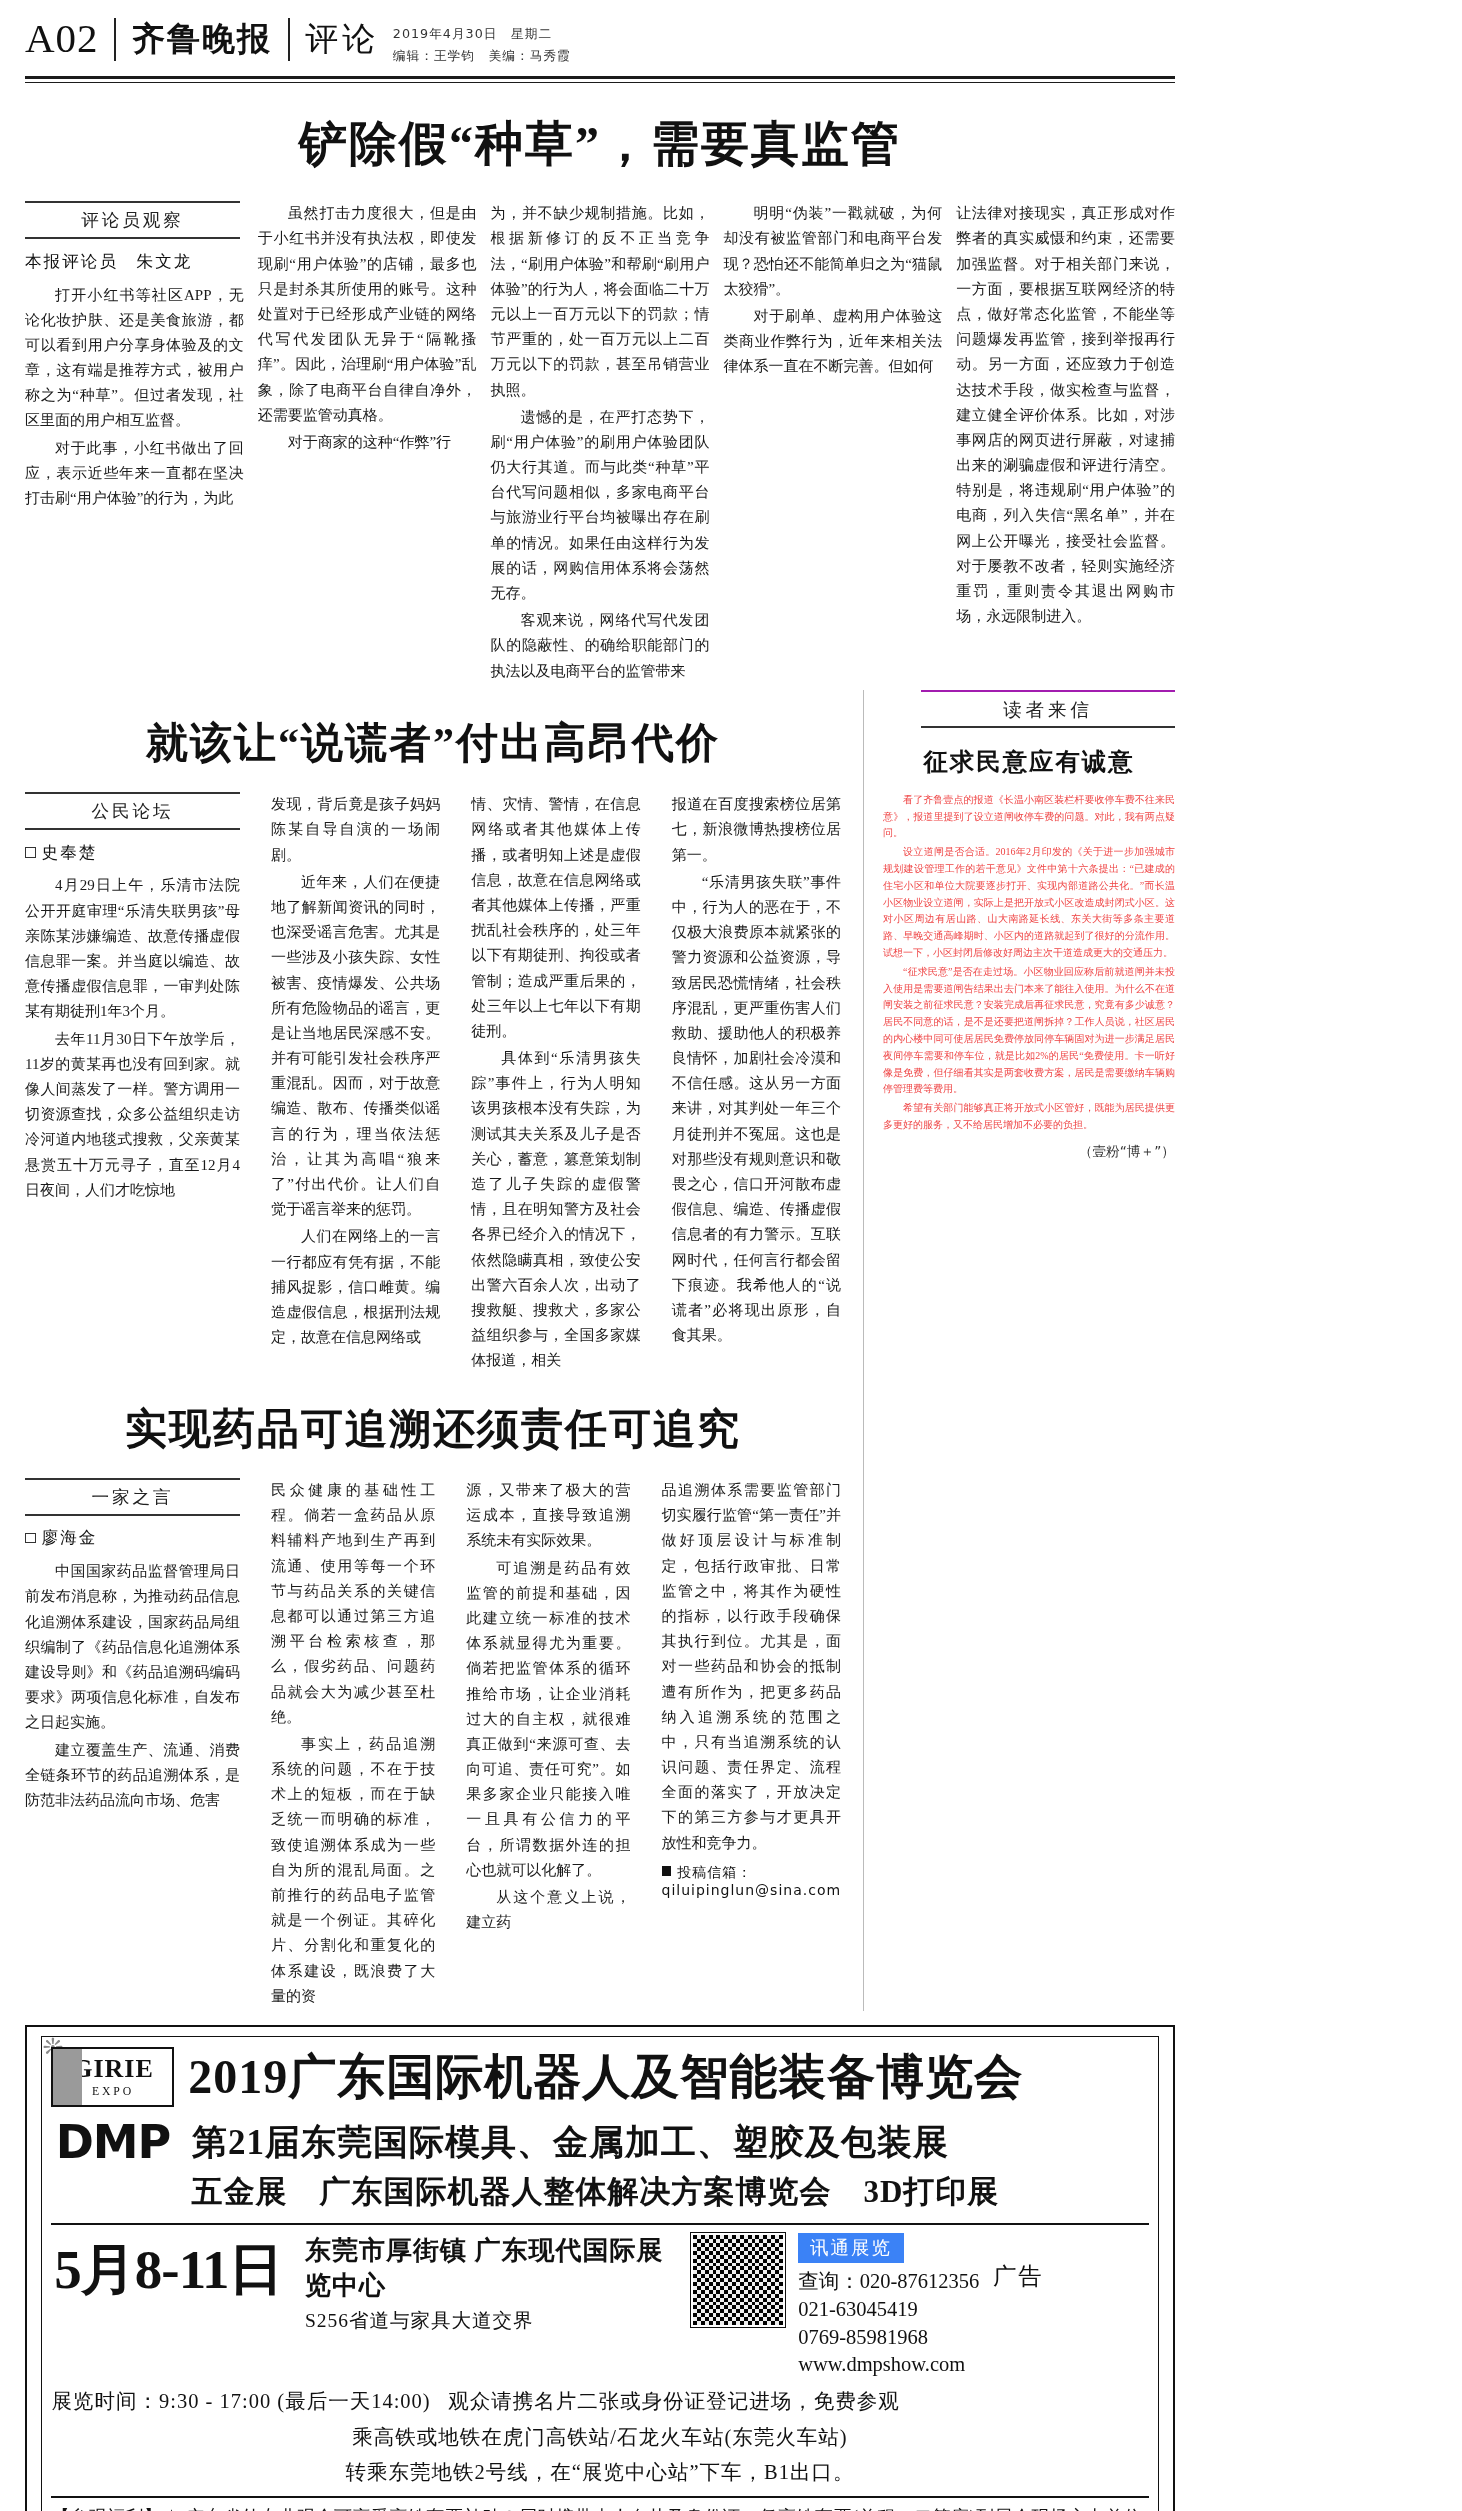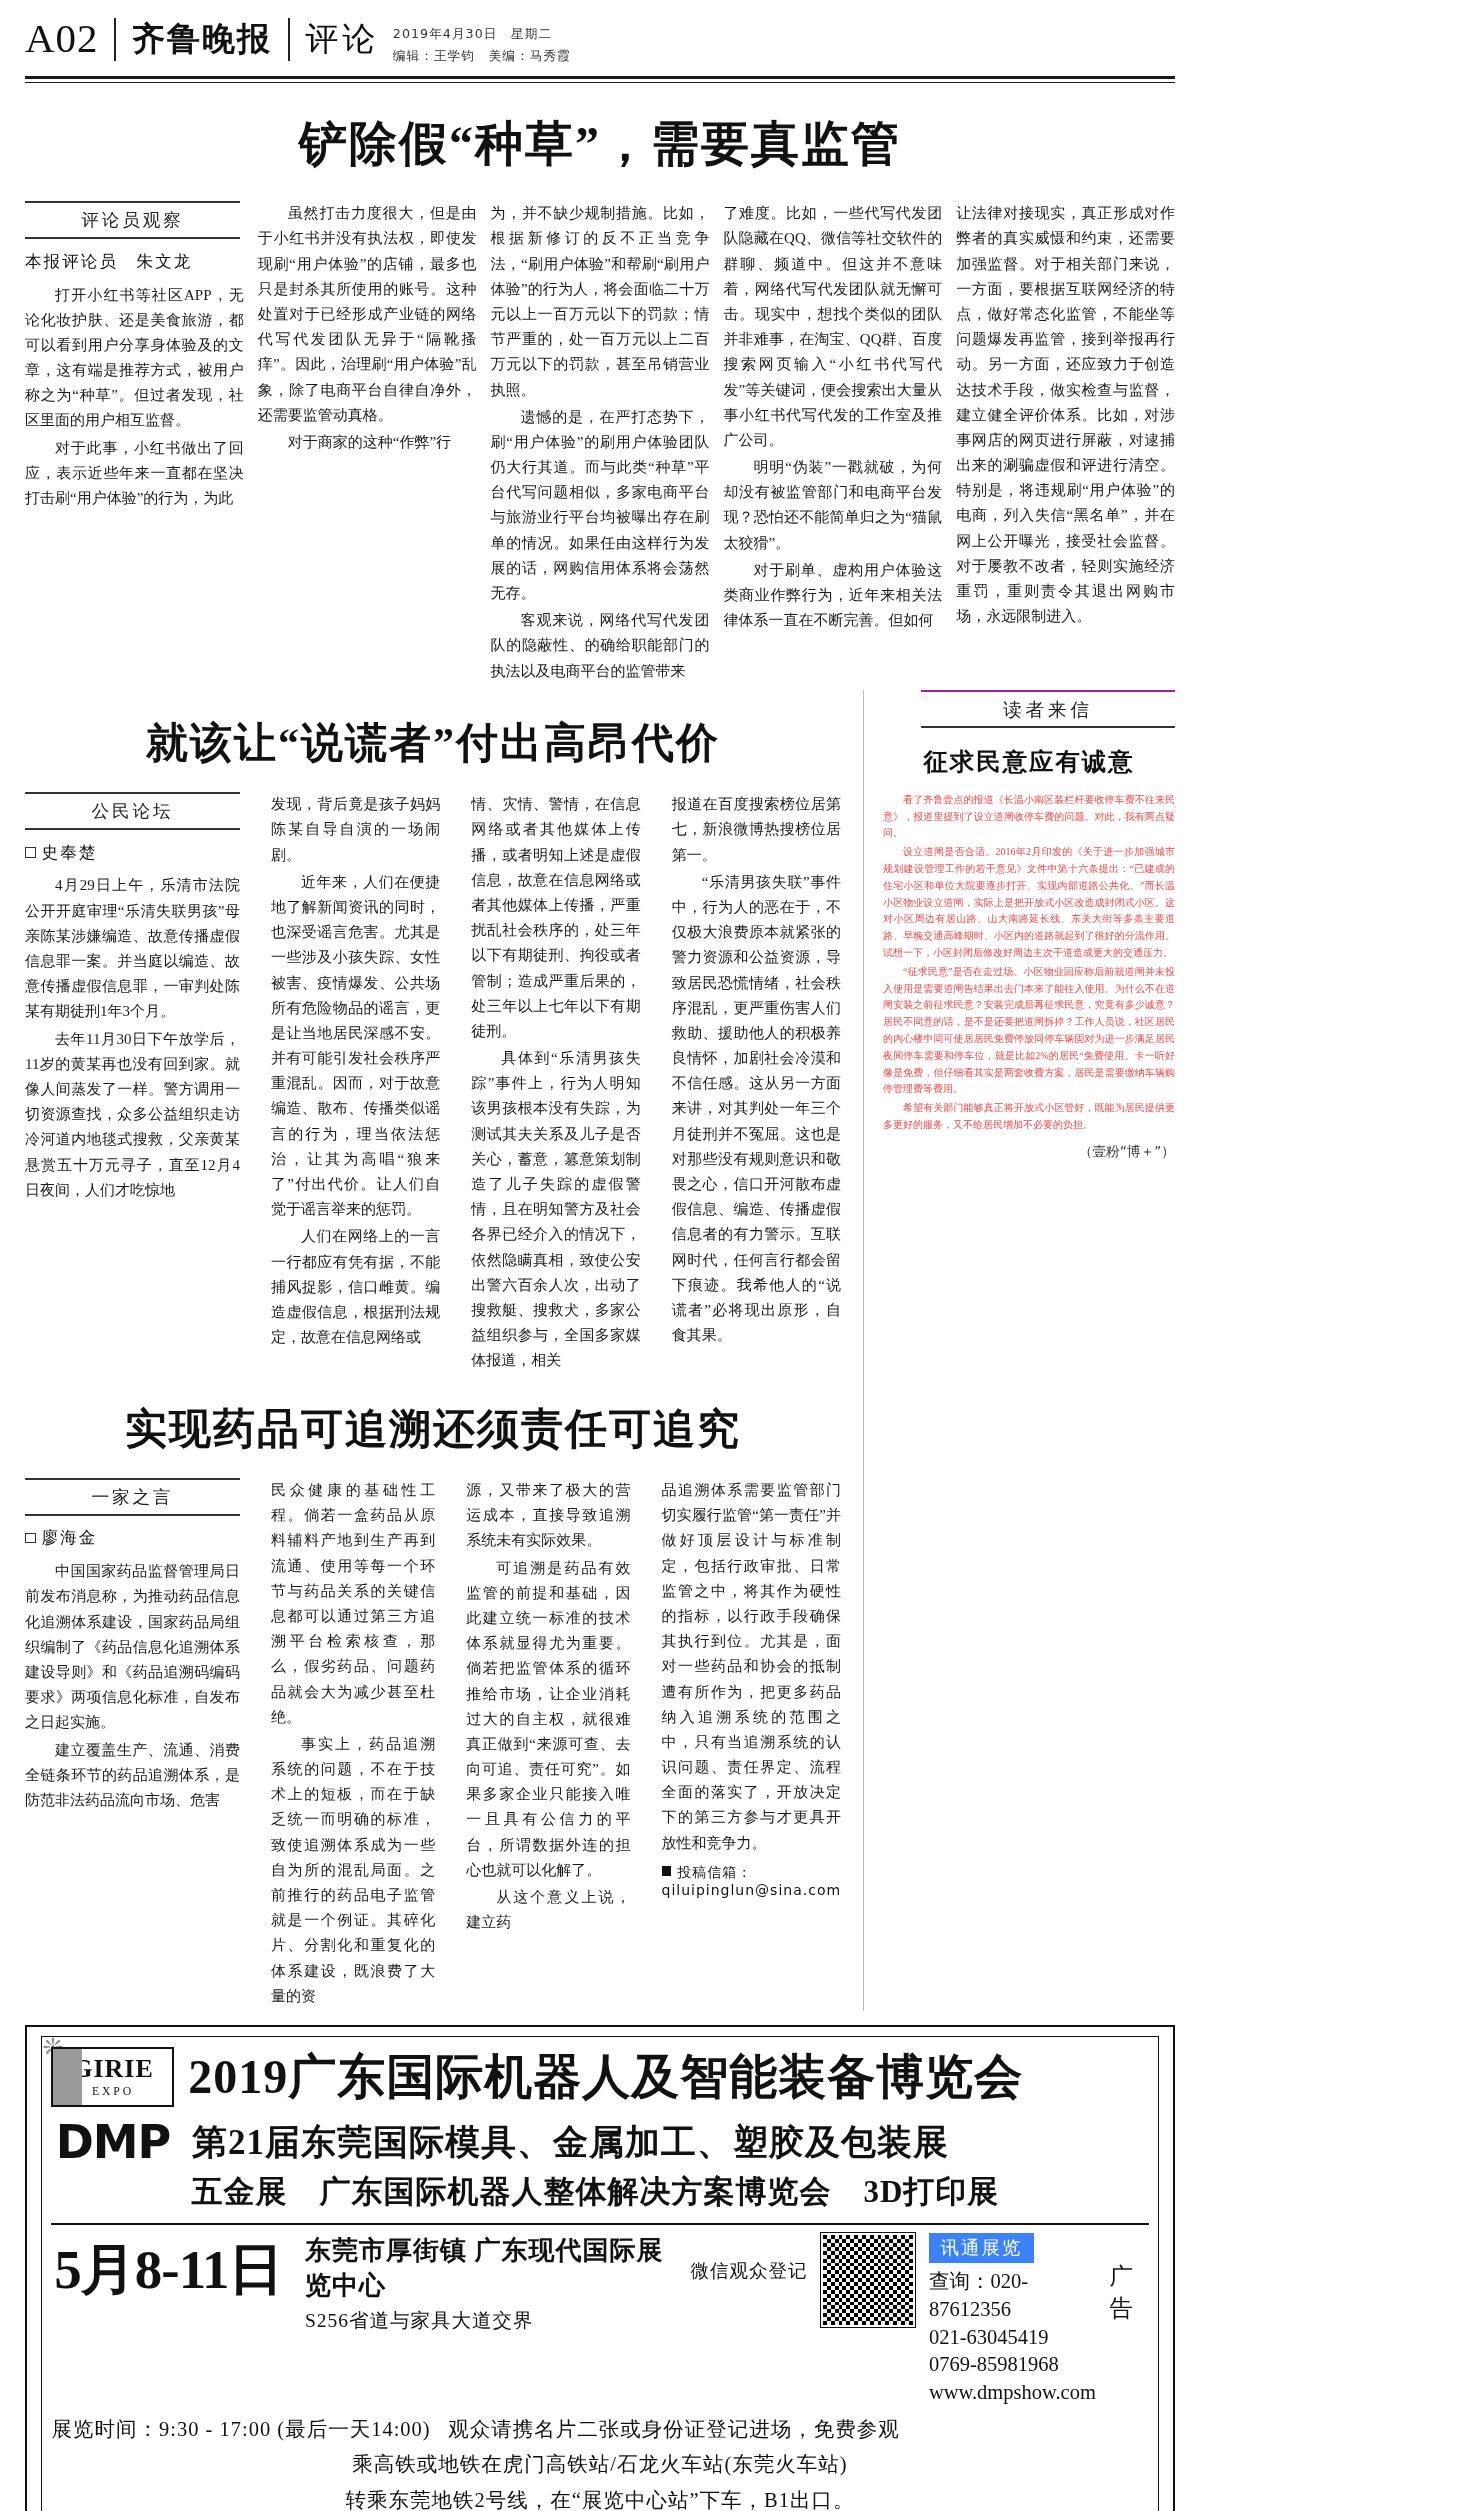--- a/index.html
+++ b/index.html
@@ -244,21 +244,20 @@
       <div class="col">
         <p>虽然打击力度很大，但是由于小红书并没有执法权，即使发现刷“用户体验”的店铺，最多也只是封杀其所使用的账号。这种处置对于已经形成产业链的网络代写代发团队无异于“隔靴搔痒”。因此，治理刷“用户体验”乱象，除了电商平台自律自净外，还需要监管动真格。</p>
         <p>对于商家的这种“作弊”行</p>
       </div>
       <div class="col">
         <p class="noindent">为，并不缺少规制措施。比如，根据新修订的反不正当竞争法，“刷用户体验”和帮刷“刷用户体验”的行为人，将会面临二十万元以上一百万元以下的罚款；情节严重的，处一百万元以上二百万元以下的罚款，甚至吊销营业执照。</p>
         <p>遗憾的是，在严打态势下，刷“用户体验”的刷用户体验团队仍大行其道。而与此类“种草”平台代写问题相似，多家电商平台与旅游业行平台均被曝出存在刷单的情况。如果任由这样行为发展的话，网购信用体系将会荡然无存。</p>
         <p>客观来说，网络代写代发团队的隐蔽性、的确给职能部门的执法以及电商平台的监管带来</p>
       </div>
       <div class="col">
-        <p class="noindent">了难度。比如，一些代写代发团队隐藏在QQ、微信等社交软件的群聊、频道中。但这并不意味着，网络代写代发团队就无懈可击。现实中，想找个类似的团队并非难事，在淘宝、QQ群、百度搜索网页输入“小红书代写代发”等关键词，便会搜索出大量从事小红书代写代发的工作室及推广公司。</p>
         <p>明明“伪装”一戳就破，为何却没有被监管部门和电商平台发现？恐怕还不能简单归之为“猫鼠太狡猾”。</p>
         <p>对于刷单、虚构用户体验这类商业作弊行为，近年来相关法律体系一直在不断完善。但如何</p>
       </div>
       <div class="col">
         <p class="noindent">让法律对接现实，真正形成对作弊者的真实威慑和约束，还需要加强监督。对于相关部门来说，一方面，要根据互联网经济的特点，做好常态化监管，不能坐等问题爆发再监管，接到举报再行动。另一方面，还应致力于创造达技术手段，做实检查与监督，建立健全评价体系。比如，对涉事网店的网页进行屏蔽，对逮捕出来的涮骗虚假和评进行清空。特别是，将违规刷“用户体验”的电商，列入失信“黑名单”，并在网上公开曝光，接受社会监督。对于屡教不改者，轻则实施经济重罚，重则责令其退出网购市场，永远限制进入。</p>
       </div>
     </div>
   </div>
 
   <div class="mid-wrap">
@@ -350,21 +349,20 @@
 
       <div class="ad-rule"></div>
 
       <div class="ad-row3">
         <div class="ad-date">5月8-11日</div>
         <div class="ad-venue">
           <div class="v1">东莞市厚街镇 广东现代国际展览中心</div>
           <div class="v2">S256省道与家具大道交界</div>
         </div>
         <div class="ad-right">
-          <div class="wechat">微信观众登记</div>
           <div class="qr"></div>
           <div class="ad-contact">
             <div class="badge">讯通展览</div>
             <div>查询：020-87612356</div>
             <div>021-63045419</div>
             <div>0769-85981968</div>
             <div>www.dmpshow.com</div>
           </div>
           <div class="ad-ggao">广告</div>
         </div>

